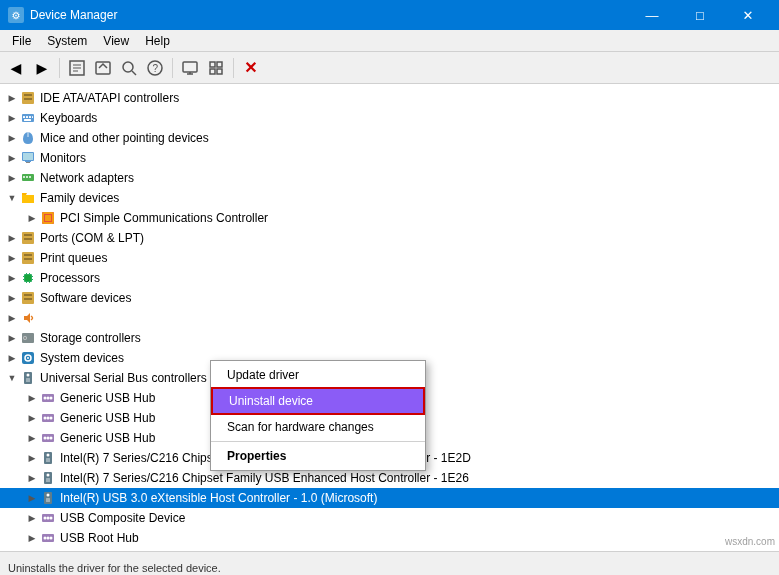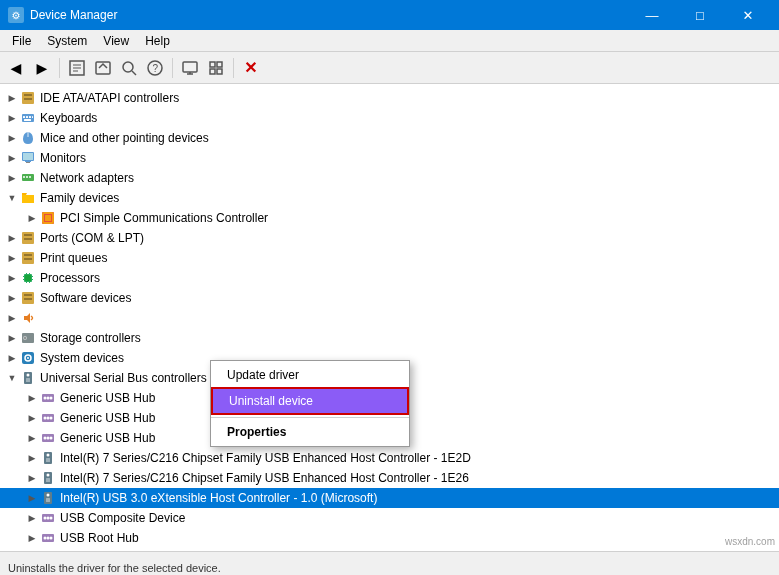--- a/index.html
+++ b/index.html
@@ -167,21 +167,21 @@
       padding: 0 8px;
       font-size: 11px;
       color: #333;
     }
 
     
     .context-menu {
       position: absolute;
       left: 210px;
       top: 276px;
-      width: 200px;
+      width: 216px;
       background: white;
       border: 1px solid #999;
       box-shadow: 3px 3px 8px rgba(0,0,0,0.3);
       z-index: 100;
       padding: 2px 0;
     }
     .context-menu-item {
       padding: 5px 16px;
       cursor: pointer;
       font-size: 12px;
@@ -559,20 +559,23 @@
       </div>
     </div>
 
   <div class="context-menu">
     <div class="context-menu-item">
       <span>Update driver</span>
     </div>
     <div class="context-menu-item active">
       <span>Uninstall device</span>
     </div>
+    <div class="context-menu-item">
+      <span>Scan for hardware changes</span>
+    </div>
     <div class="context-menu-separator"></div>
     <div class="context-menu-item bold">
       <span>Properties</span>
     </div>
   </div>
 
   <div class="watermark">wsxdn.com</div>
 </div>
 
 <div class="status-bar">

